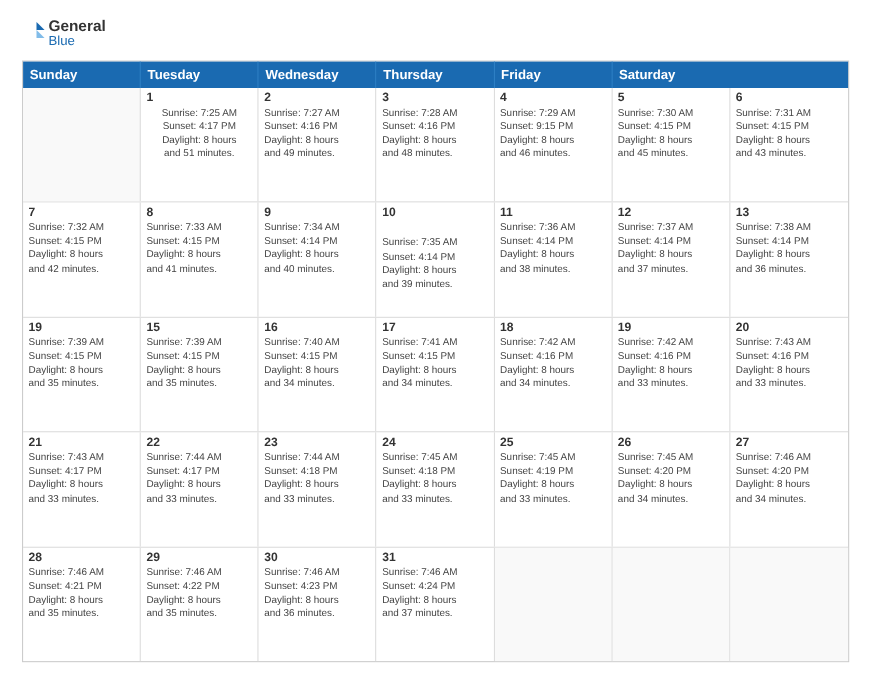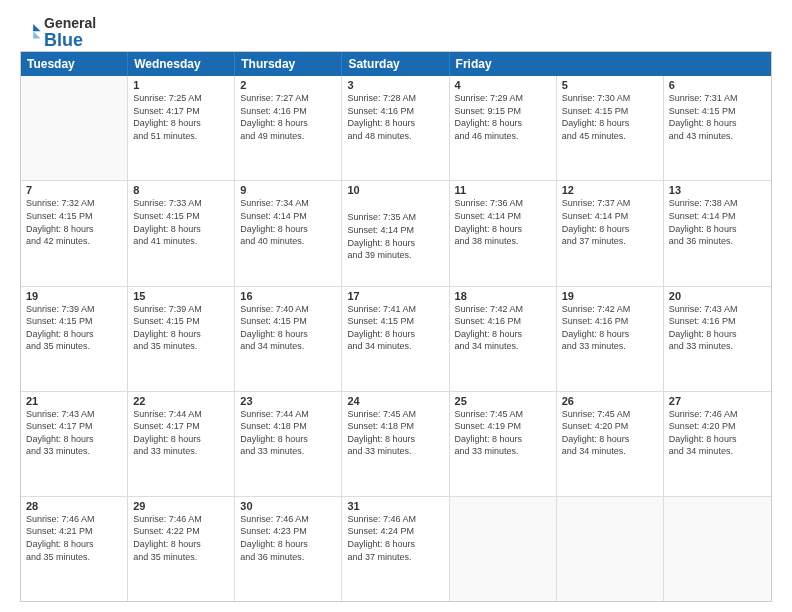--- a/index.html
+++ b/index.html
@@ -14,20 +14,21 @@
       width: 792px;
       height: 612px;
       padding: 16px 20px 10px 20px;
       display: flex;
       flex-direction: column;
     }
     .header {
       display: flex;
       justify-content: space-between;
       align-items: flex-start;
+      margin-bottom: 10px;
     }
     .logo {
       display: flex;
       align-items: center;
       gap: 2px;
     }
     .logo-icon {
       width: 22px;
       height: 22px;
     }
@@ -111,43 +112,44 @@
   <div class="header">
     <div class="logo">
       <div>
         <svg class="logo-icon" viewBox="0 0 30 30">
           <polygon points="18,4 28,14 18,14" fill="#1a6ab1"></polygon>
           <polygon points="18,14 28,24 18,24" fill="#4ca0e0" opacity="0.7"></polygon>
         </svg>
       </div>
       <div>
         <div style="font-size:14px;font-weight:bold;color:#333;line-height:1.1;">General</div>
-        <div style="font-size:18px;font-weight:bold;color:#1a6ab1;line-height:1.1;">Blue</div>
+        <div style="font-size:12px;font-weight:normal;color:#1a6ab1;line-height:1.1;">Blue</div>
       </div>
     </div>
     <div class="title-block">
       <div class="main-title"></div>
       <div class="subtitle"></div>
     </div>
   </div>
 
   <div class="calendar">
     <div class="cal-header-row">
+    <div class="cal-header-cell">Sunday</div>
         <div class="cal-header-cell">Tuesday</div>
         <div class="cal-header-cell">Wednesday</div>
         <div class="cal-header-cell">Thursday</div>
+        <div class="cal-header-cell">Friday</div>
         <div class="cal-header-cell">Saturday</div>
-        <div class="cal-header-cell">Friday</div>
       </div>
     <div class="cal-body">
     <div class="cal-week">
           <div class="cal-cell empty"></div>
           <div class="cal-cell">
             <div class="day-number">1</div>
-            <div class="day-info" style="white-space: pre-line;">Sunrise: 7:25 AM
+            <div class="day-info" style="white-space: pre-line; text-align: center;">Sunrise: 7:25 AM
 Sunset: 4:17 PM
 Daylight: 8 hours
 and 51 minutes.</div>
           </div>
           <div class="cal-cell">
             <div class="day-number">2</div>
             <div class="day-info" style="white-space: pre-line;">Sunrise: 7:27 AM
 Sunset: 4:16 PM
 Daylight: 8 hours
 and 49 minutes.</div>

